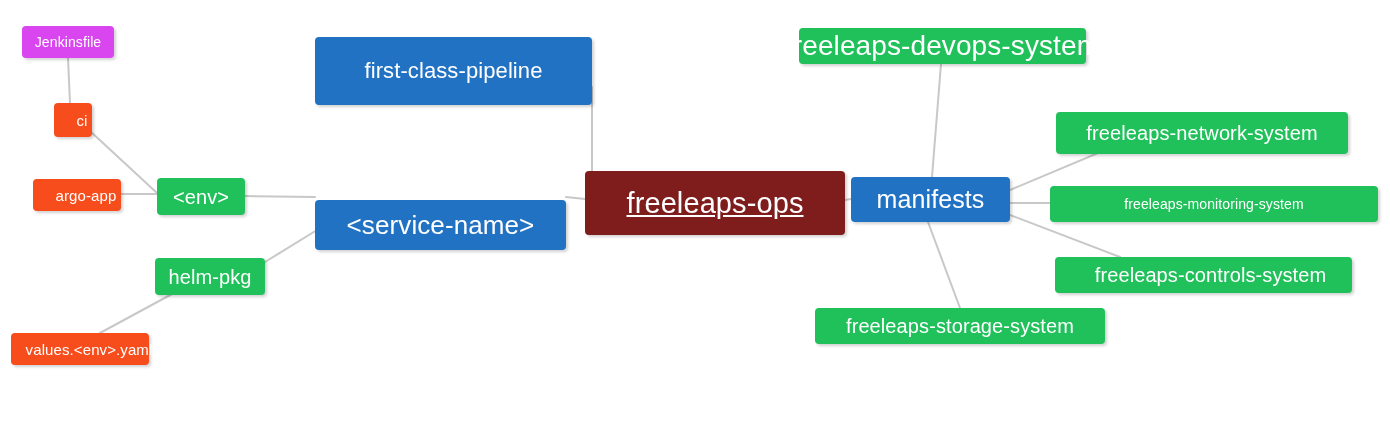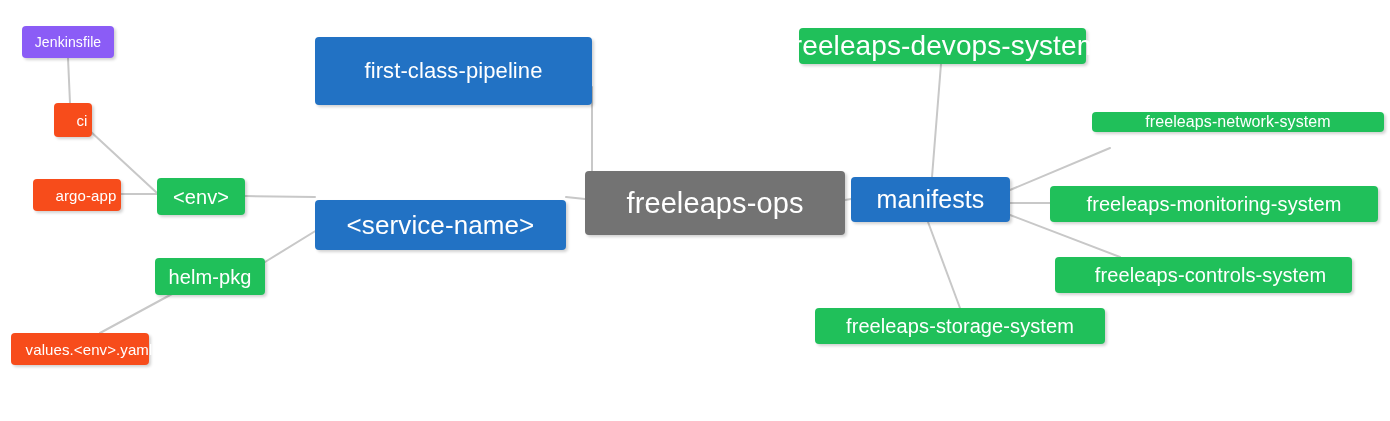--- a/index.html
+++ b/index.html
@@ -34,24 +34,24 @@
     justify-content: center;
     box-sizing: border-box;
     border-radius: 4px;
     color: #ffffff;
     white-space: nowrap;
     line-height: 1;
     letter-spacing: 0.1px;
     box-shadow: 2px 2px 3px rgba(0,0,0,0.18);
     padding: 0 10px;
   }
-  .node-root      { background: #737373; }
+  .node-root      { background: #7f1d1d; text-decoration: underline; }
   .node-blue      { background: #2272c4; }
   .node-green     { background: #20c05a; }
-  .node-orange    { background: #8b5cf6; }
+  .node-orange    { background: #d946ef; }
   .node-red       { background: #f74c1b; padding-left: 28px; }
 </style>
 </head>
 <body>
 
 <div id="mindmap">
   <svg id="edge-layer" viewBox="0 0 1390 421" width="1390" height="421" xmlns="http://www.w3.org/2000/svg">
       <line x1="592" y1="178" x2="592" y2="87" stroke="#c8c8c8" stroke-width="2" stroke-linecap="round"></line>
       <line x1="585" y1="199" x2="566" y2="197" stroke="#c8c8c8" stroke-width="2" stroke-linecap="round"></line>
       <line x1="845" y1="200" x2="851" y2="199" stroke="#c8c8c8" stroke-width="2" stroke-linecap="round"></line>
@@ -72,18 +72,18 @@
       <div class="node node-blue" style="left: 315px; top: 37px; width: 277px; height: 68px; font-size: 22px;">first-class-pipeline</div>
       <div class="node node-blue" style="left: 315px; top: 172px; width: 251px; height: 50px; font-size: 26px; margin-top: 28px;">&lt;service-name&gt;</div>
       <div class="node node-blue" style="left: 851px; top: 177px; width: 159px; height: 45px; font-size: 25px;">manifests</div>
       <div class="node node-green" style="left: 157px; top: 178px; width: 88px; height: 37px; font-size: 20px;">&lt;env&gt;</div>
       <div class="node node-green" style="left: 155px; top: 258px; width: 110px; height: 37px; font-size: 20px;">helm-pkg</div>
       <div class="node node-red" style="left: 54px; top: 103px; width: 36px; height: 34px; font-size: 15px;">ci</div>
       <div class="node node-red" style="left: 33px; top: 179px; width: 88px; height: 32px; font-size: 15px;">argo-app</div>
       <div class="node node-orange" style="left: 22px; top: 26px; width: 92px; height: 32px; font-size: 14px;">Jenkinsfile</div>
       <div class="node node-red" style="left: 11px; top: 333px; width: 138px; height: 32px; font-size: 15px;">values.&lt;env&gt;.yaml</div>
       <div class="node node-green" style="left: 799px; top: 28px; width: 287px; height: 36px; font-size: 28px;">freeleaps-devops-system</div>
-      <div class="node node-green" style="left: 1056px; top: 112px; width: 292px; height: 20px; font-size: 16px; margin-left: 36px;">freeleaps-network-system</div>
-      <div class="node node-green" style="left: 1050px; top: 186px; width: 328px; height: 36px; font-size: 20px; text-align: center;">freeleaps-monitoring-system</div>
+      <div class="node node-green" style="left: 1056px; top: 112px; width: 292px; height: 42px; font-size: 20px;">freeleaps-network-system</div>
+      <div class="node node-green" style="left: 1050px; top: 186px; width: 328px; height: 36px; font-size: 14px; text-align: center;">freeleaps-monitoring-system</div>
       <div class="node node-green" style="left: 1055px; top: 257px; width: 297px; height: 36px; font-size: 20px; padding-left: 24px;">freeleaps-controls-system</div>
       <div class="node node-green" style="left: 815px; top: 308px; width: 290px; height: 36px; font-size: 20px;">freeleaps-storage-system</div>
     </div>
 </div>
 
 </body></html>

